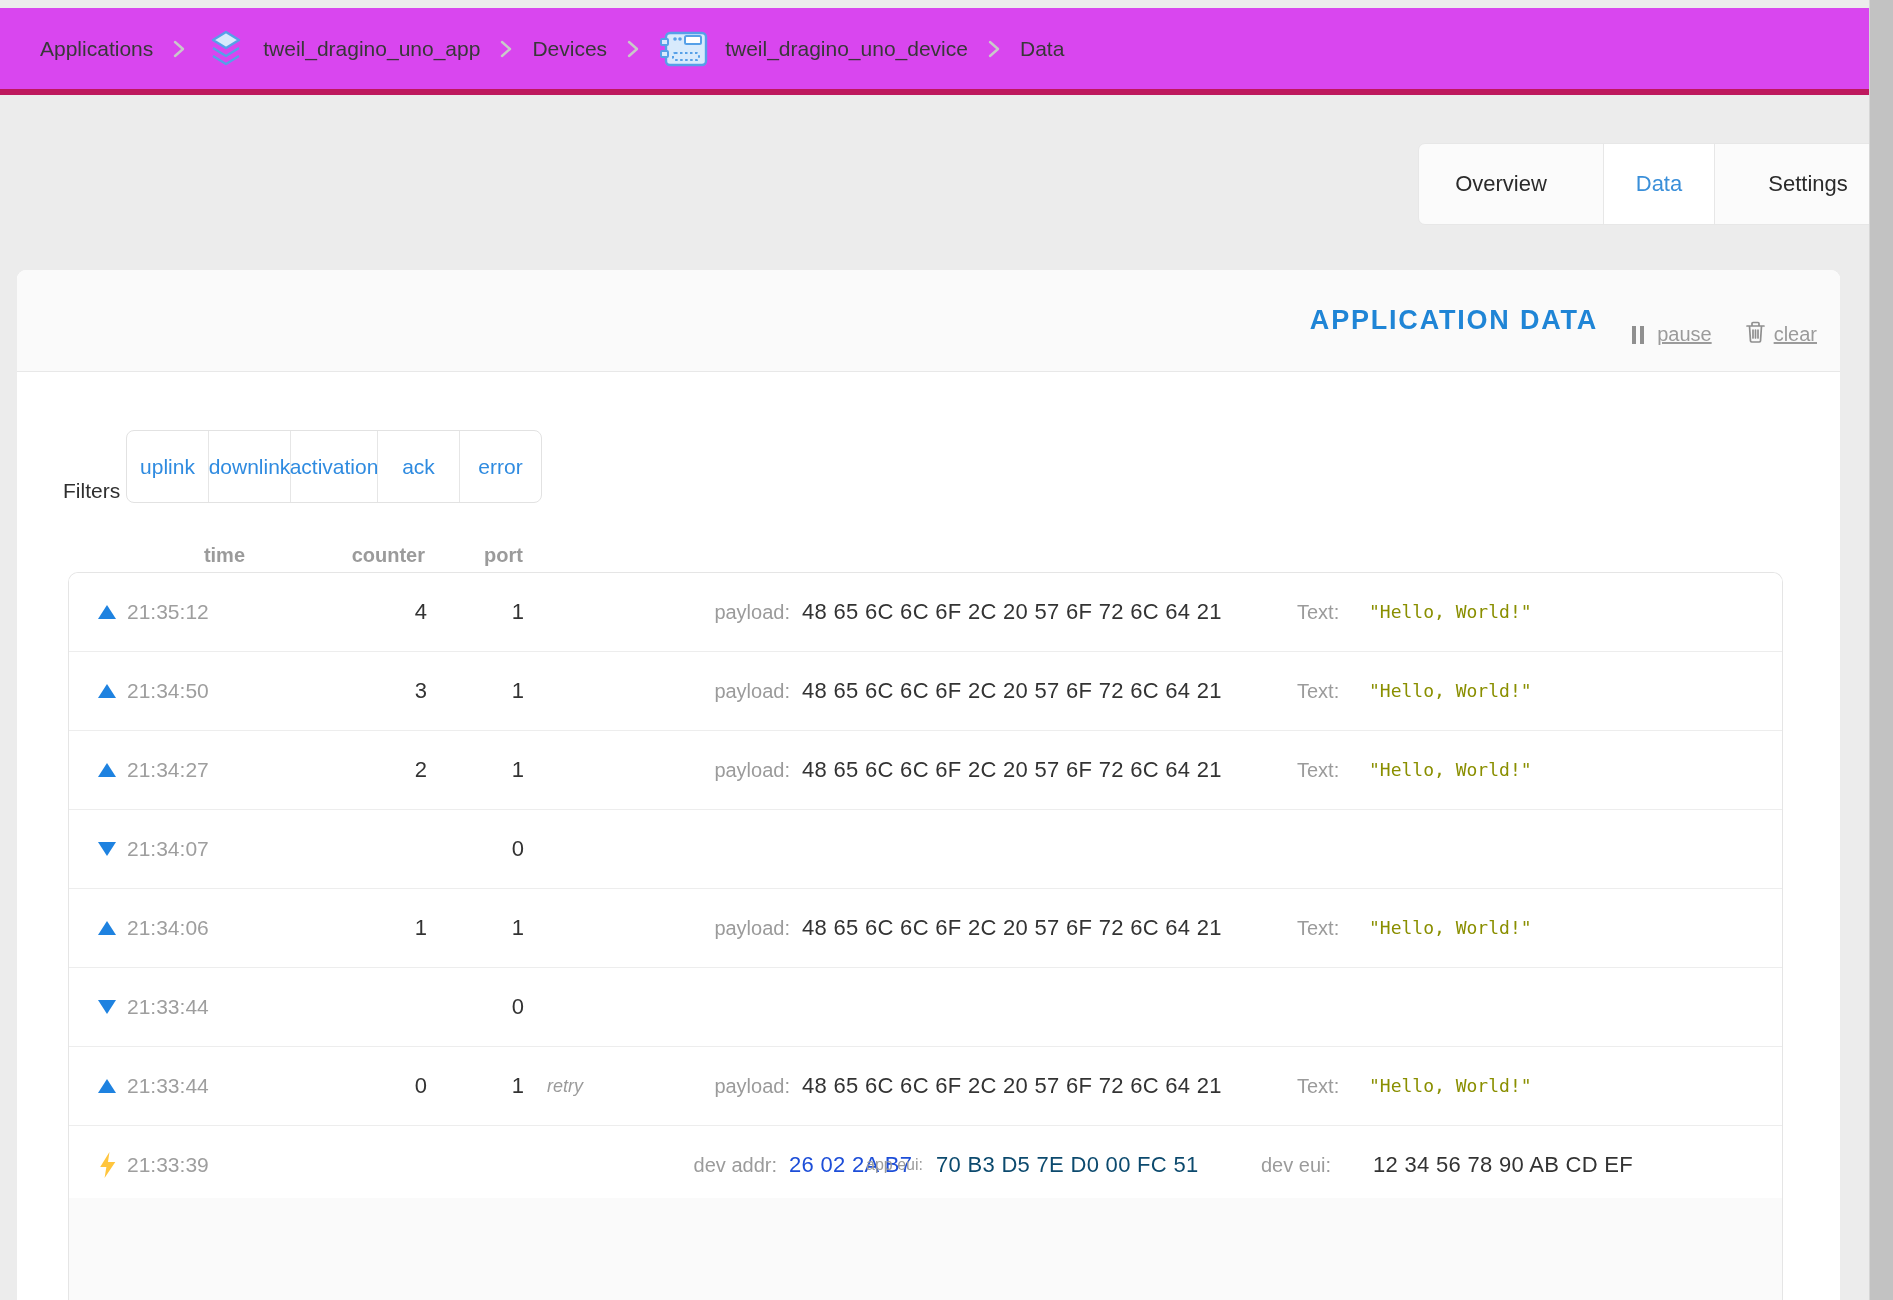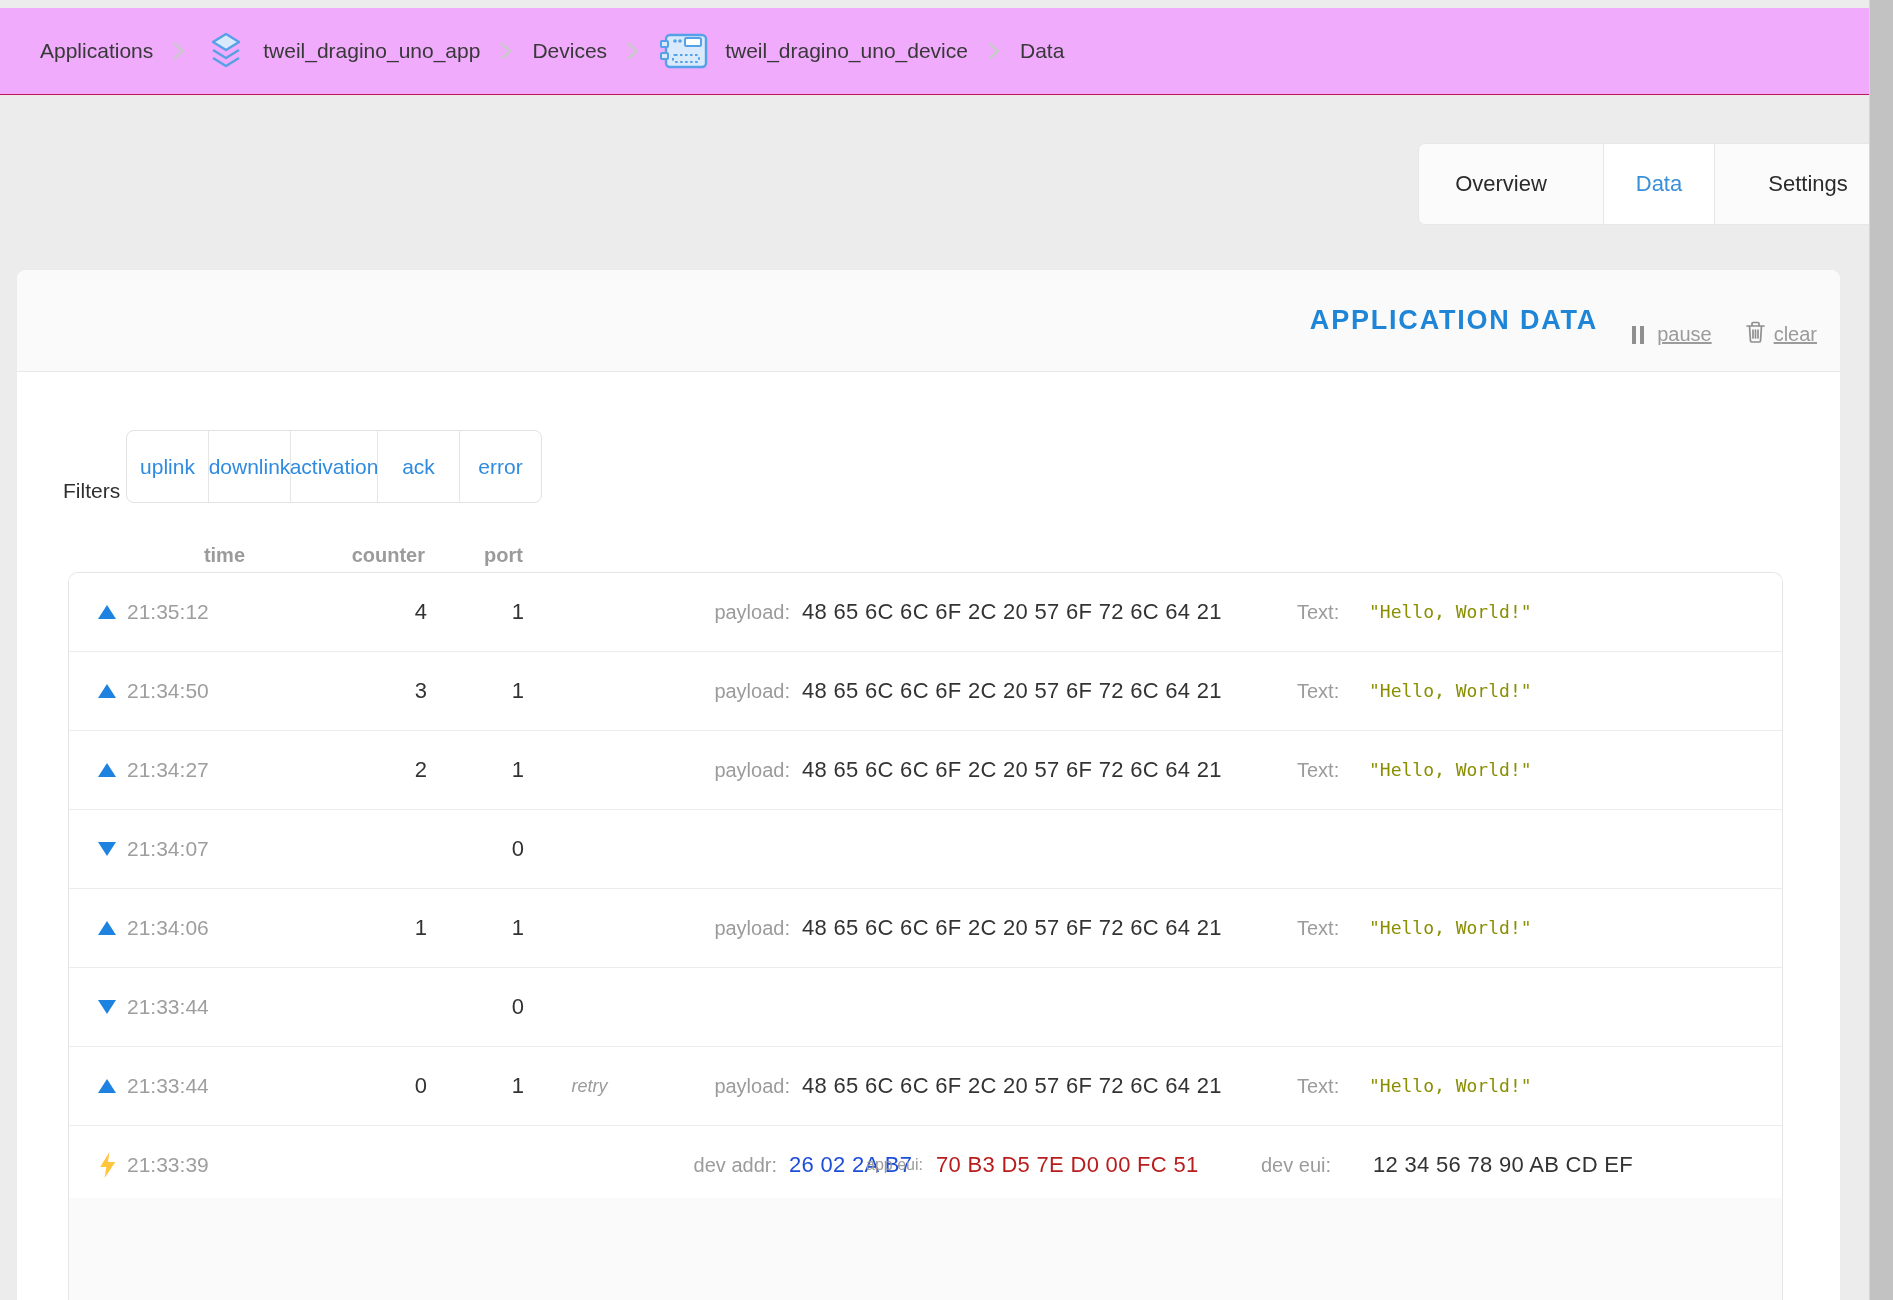--- a/index.html
+++ b/index.html
@@ -5,21 +5,21 @@
   html,body{margin:0;padding:0;}
   body{
     width:1893px;height:1300px;position:relative;overflow:hidden;
     background:#ececec;
     font-family:"Liberation Sans","DejaVu Sans",sans-serif;
     -webkit-font-smoothing:antialiased;
   }
   
   .crumbbar{
     position:absolute;left:0;top:8px;width:100%;height:87px;
-    background:#f0abfc;border-bottom:1px solid #be185d;
+    background:#d946ef;border-bottom:6px solid #be185d;
     display:flex;align-items:center;padding-left:40px;box-sizing:border-box;
   }
   .crumb{font-size:21px;color:#383838;white-space:nowrap;}
   .crumb-sep{margin:0 19px;display:flex;align-items:center;}
   .crumb-ico{margin-right:16px;display:flex;align-items:center;}
   
   .tabs{
     position:absolute;left:1418px;top:143px;height:82px;
     display:flex;border-radius:7px;overflow:hidden;
     border:1px solid #e7e7e7;background:#fbfbfb;box-sizing:border-box;gap:20px;
@@ -73,29 +73,29 @@
     border:1px solid #e5e5e5;border-bottom:none;border-radius:10px 10px 0 0;
     background:#fff;box-sizing:border-box;overflow:hidden;
   }
   .drow{position:relative;height:78px;border-bottom:1px solid #ededed;cursor:pointer;background:#fff;}
   .dfill{position:absolute;left:0;right:0;bottom:0;top:625px;background:#fafafa;}
   .cell{position:absolute;top:0;height:78px;line-height:78px;white-space:nowrap;}
   .c-icon{left:25px;width:26px;display:flex;align-items:center;justify-content:center;}
   .c-time{left:58px;width:120px;color:#9e9e9e;font-size:21px;}
   .c-counter{left:260px;width:98px;text-align:right;color:#333;font-size:22px;}
   .c-port{left:380px;width:75px;text-align:right;color:#333;font-size:22px;}
-  .c-retry{left:478px;width:85px;text-align:center;color:#9b9b9b;font-size:18px;font-style:italic;}
+  .c-retry{left:478px;width:85px;text-align:left;color:#9b9b9b;font-size:18px;font-style:italic;}
   .c-plabel{left:600px;width:121px;text-align:right;color:#9b9b9b;font-size:20px;}
   .c-hex{left:733px;color:#333;font-size:22px;letter-spacing:.3px;}
   .c-tlabel{left:1228px;color:#9b9b9b;font-size:20px;}
   .c-text{left:1300px;color:#8a8f00;font-size:18px;font-family:"DejaVu Sans Mono","Liberation Mono",monospace;}
   .c-f0l{left:600px;width:108px;text-align:right;color:#9b9b9b;font-size:20px;}
   .c-f0v{left:720px;color:#1d4ed8;font-size:22px;letter-spacing:.3px;}
   .c-f1l{left:754px;width:100px;text-align:right;color:#9b9b9b;font-size:16px;}
-  .c-f1v{left:867px;color:#b91c1c;font-size:22px;letter-spacing:.3px;}
+  .c-f1v{left:867px;color:#0c4a6e;font-size:22px;letter-spacing:.3px;}
   .c-f2l{left:1192px;width:100px;text-align:left;color:#9b9b9b;font-size:20px;}
   .c-f2v{left:1304px;color:#333;font-size:22px;letter-spacing:.3px;}
   .tri-up{width:0;height:0;border-left:9px solid transparent;border-right:9px solid transparent;border-bottom:14px solid #1e82e0;}
   .tri-down{width:0;height:0;border-left:9px solid transparent;border-right:9px solid transparent;border-top:14px solid #1e82e0;}
   
   .scrollbar{position:absolute;right:0;top:0;width:23px;height:100%;background:#c2c2c2;border-left:1px solid #d6d6d6;}
 </style>
 </head>
 <body>
 

